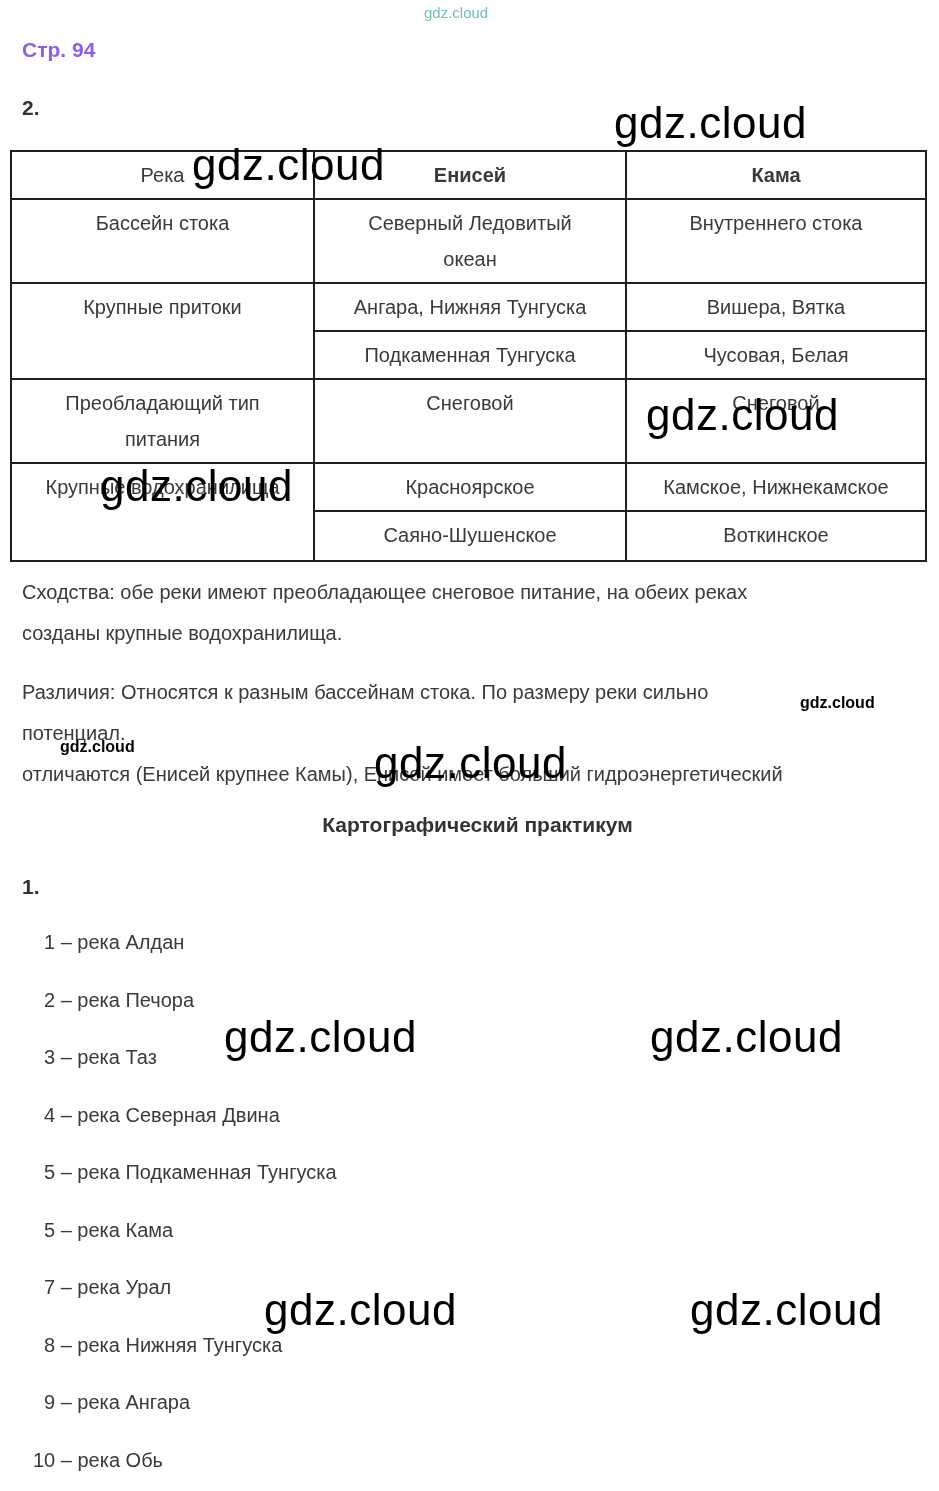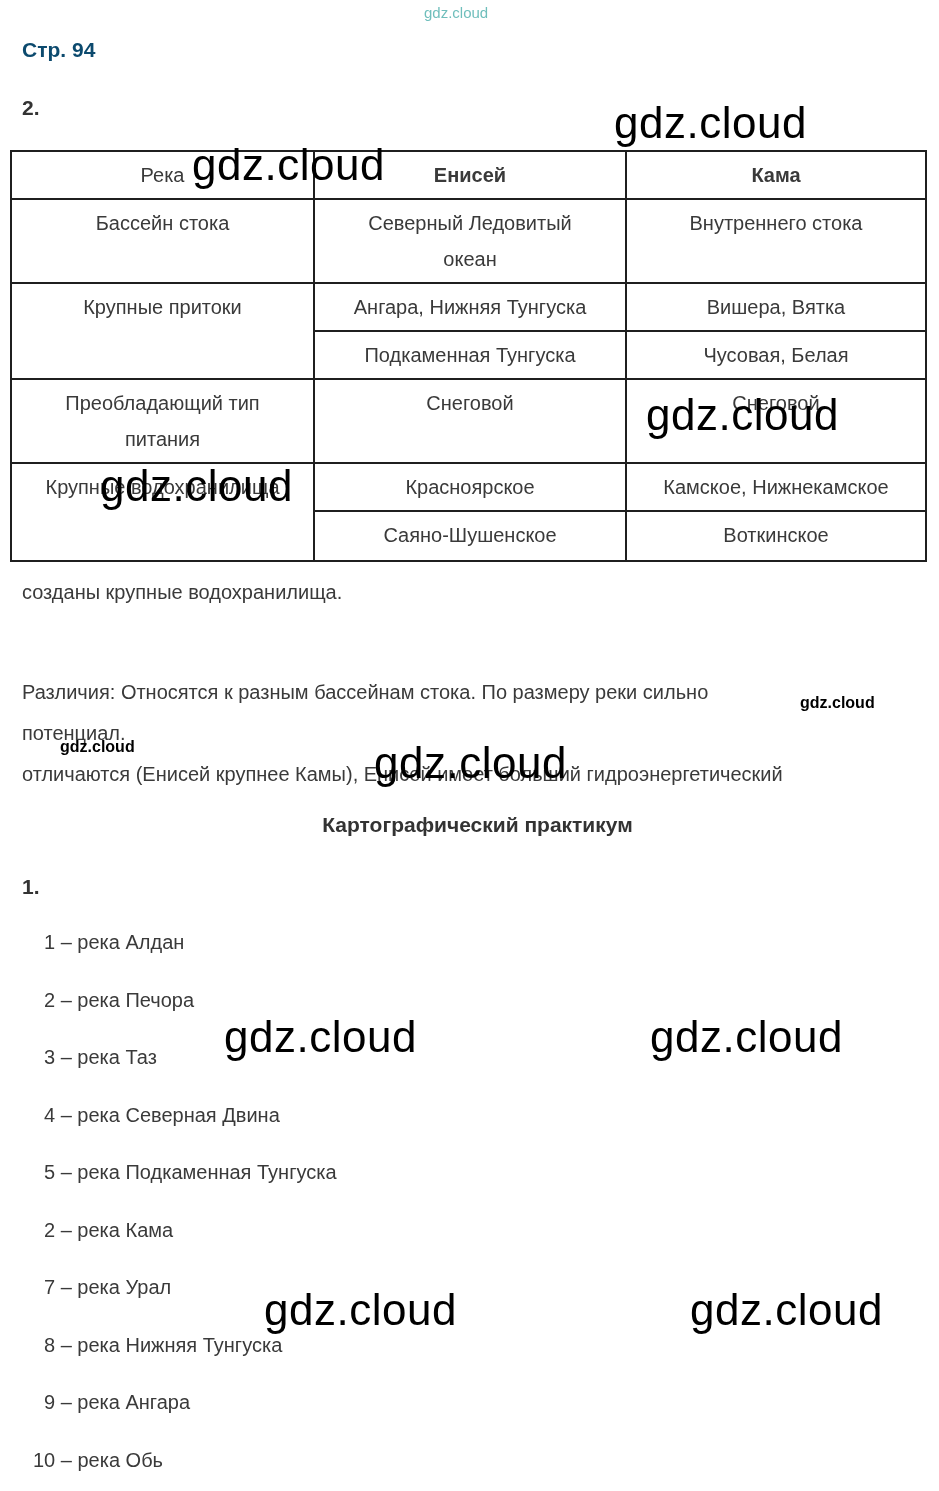--- a/index.html
+++ b/index.html
@@ -14,21 +14,21 @@
     overflow: hidden;
   }
 
   
   .page-heading {
     position: absolute;
     left: 22px;
     top: 38px;
     font-size: 21px;
     font-weight: 700;
-    color: #0c4a6e;
+    color: #8b5cf6;
   }
   .item-number {
     position: absolute;
     left: 22px;
     font-size: 21px;
     font-weight: 700;
     color: #333;
   }
   .item-2 { top: 96px; }
   .item-1 { top: 875px; }
@@ -158,40 +158,41 @@
       <td>Камское, Нижнекамское</td>
     </tr>
     <tr class="row-sub-last">
       <td>Саяно-Шушенское</td>
       <td>Воткинское</td>
     </tr>
   </tbody>
 </table>
 
 <div class="para para-similarities">
+  <div class="line">Сходства: обе реки имеют преобладающее снеговое питание, на обеих реках</div>
   <div class="line">созданы крупные водохранилища.</div>
 </div>
 
 <div class="para para-differences">
   <div class="line">Различия: Относятся к разным бассейнам стока. По размеру реки сильно</div>
   <div class="line">потенциал.</div>
   <div class="line">отличаются (Енисей крупнее Камы), Енисей имеет больший гидроэнергетический</div>
 </div>
 
 <div class="section-title">Картографический практикум</div>
 
 <div class="item-number item-1">1.</div>
 
 <ul class="river-list">
   <li>1 – река Алдан</li>
   <li>2 – река Печора</li>
   <li>3 – река Таз</li>
   <li>4 – река Северная Двина</li>
   <li>5 – река Подкаменная Тунгуска</li>
-  <li>2 – река Кама</li>
+  <li>5 – река Кама</li>
   <li>7 – река Урал</li>
   <li>8 – река Нижняя Тунгуска</li>
   <li>9 – река Ангара</li>
   <li>10 – река Обь</li>
 </ul>
 
 <div class="wm wm-top" style="left:424px; top:4px;">gdz.cloud</div>
 <div class="wm wm-big" style="left:614px; top:98px;">gdz.cloud</div>
 <div class="wm wm-big" style="left:192px; top:140px;">gdz.cloud</div>
 <div class="wm wm-big" style="left:646px; top:390px;">gdz.cloud</div>

